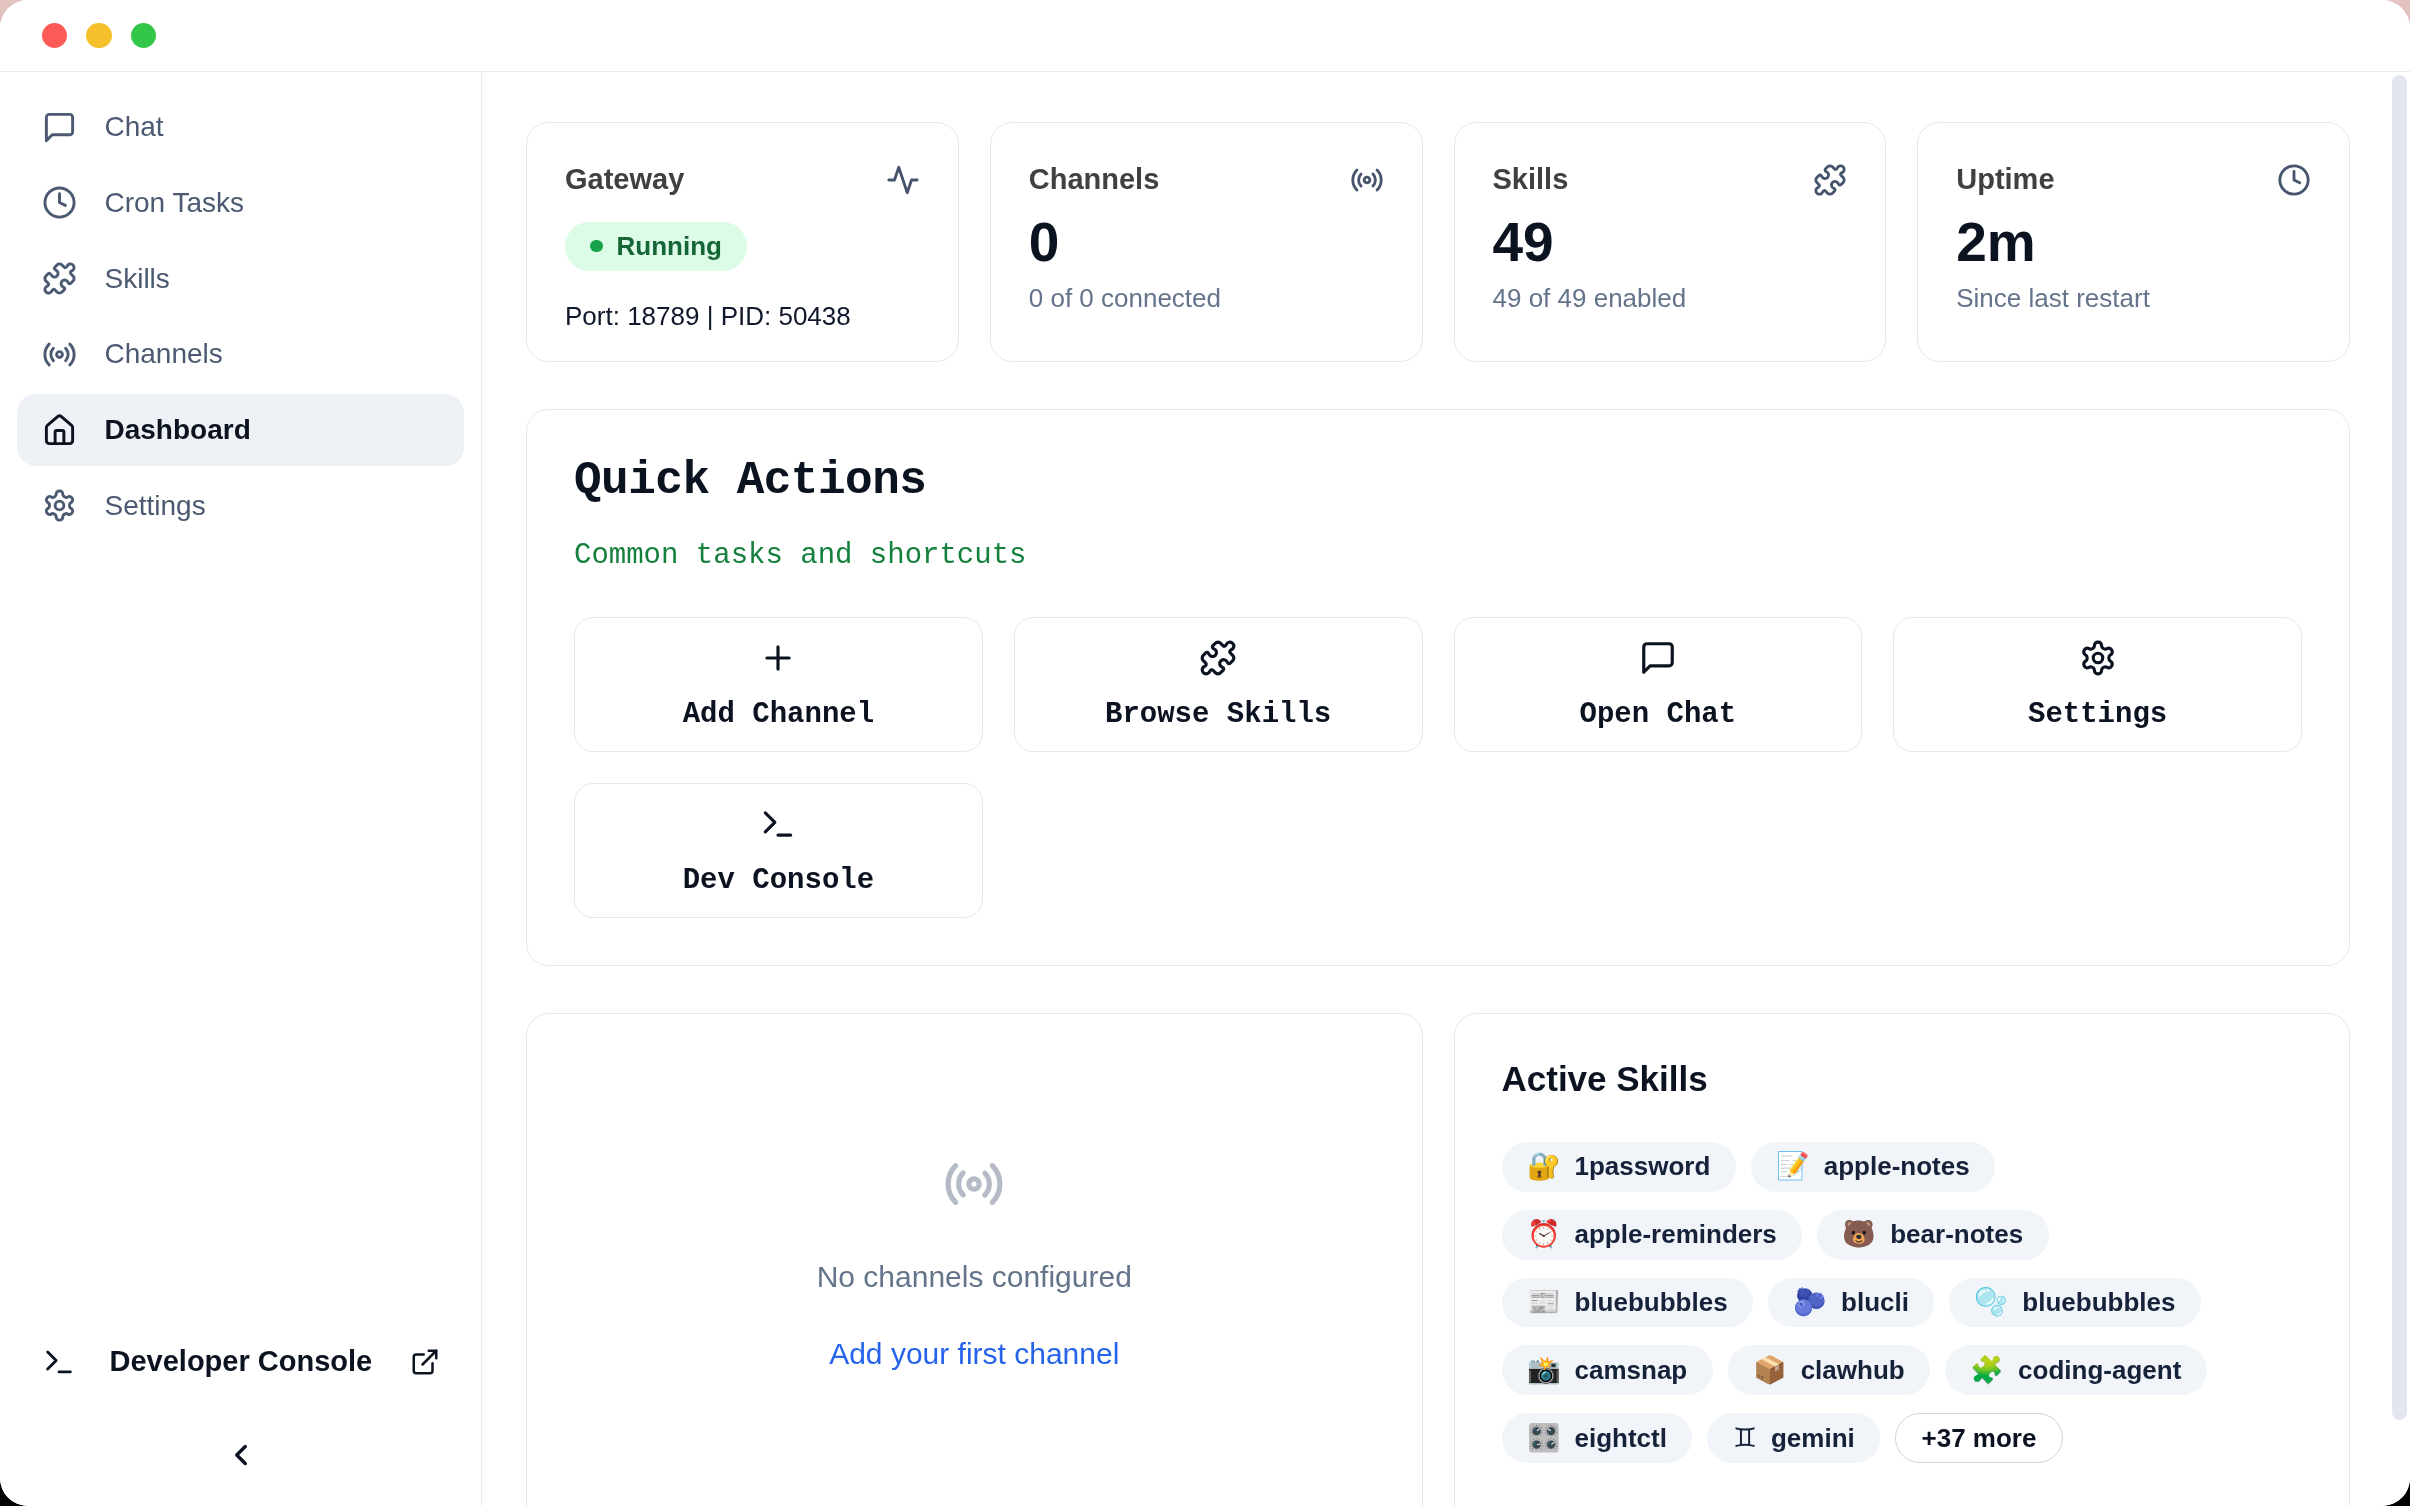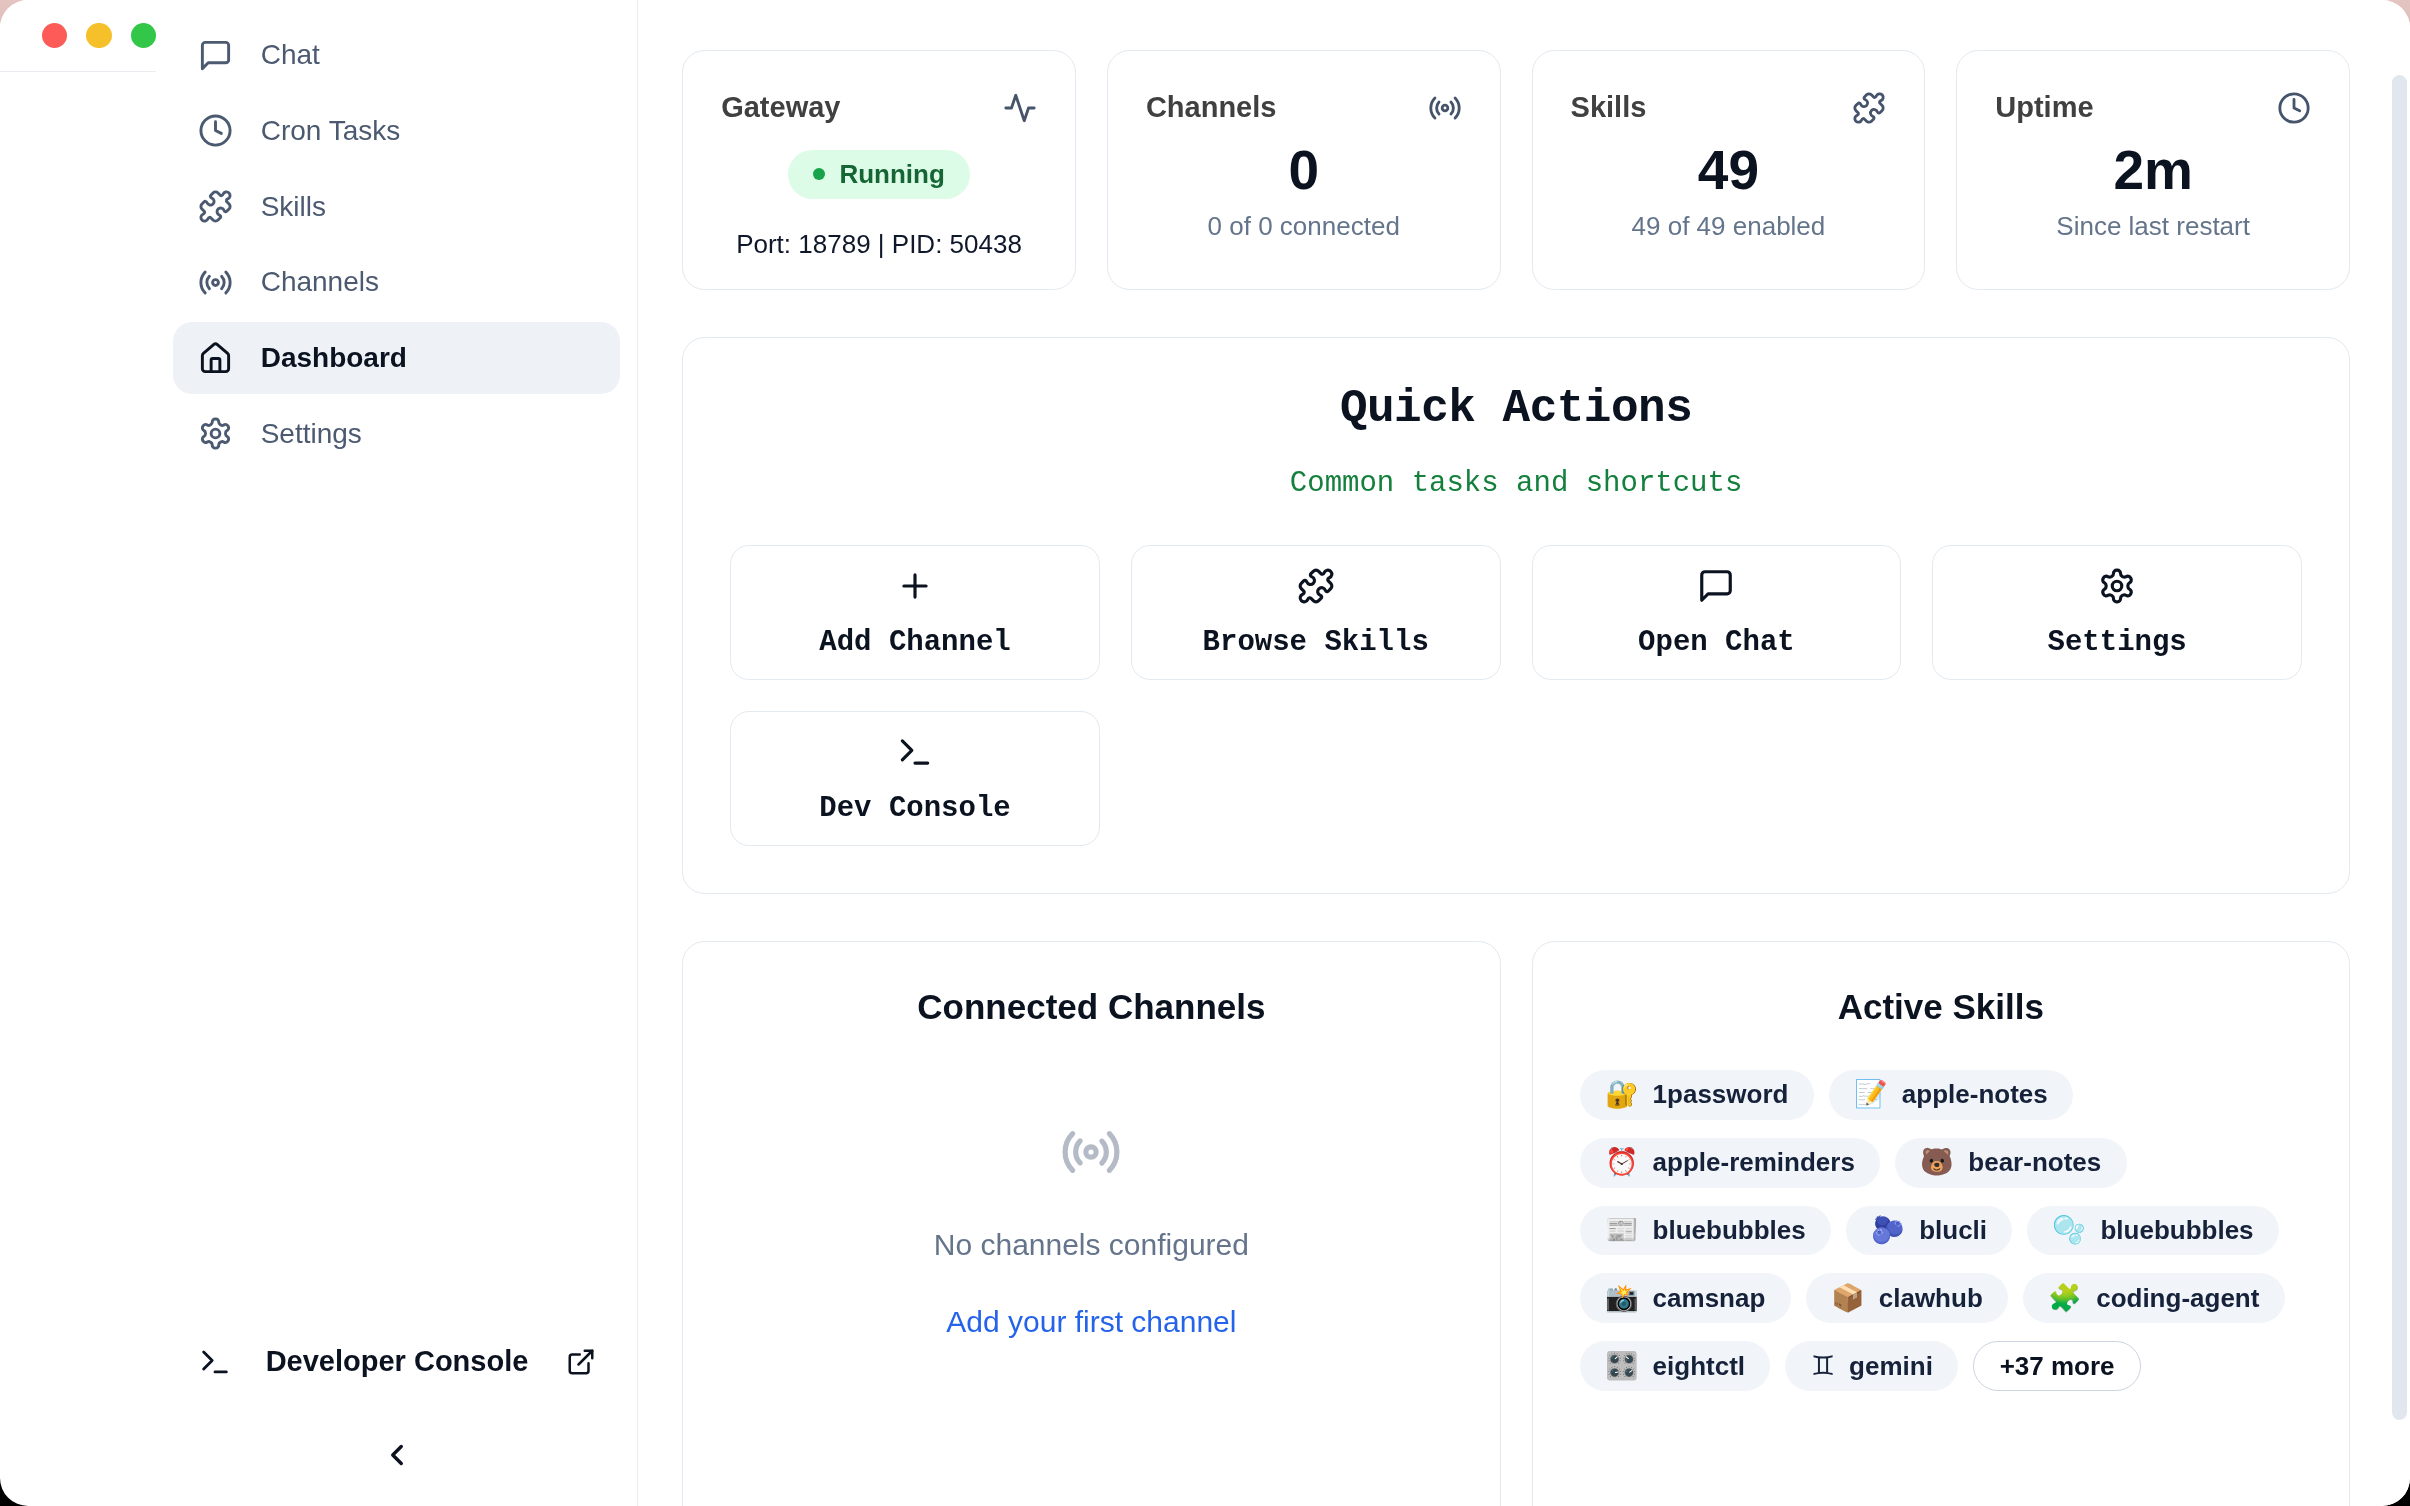--- a/index.html
+++ b/index.html
@@ -4,21 +4,21 @@
 <style>
   * { margin:0; padding:0; box-sizing:border-box; }
   html,body { width:2411px; height:1507px; overflow:hidden; }
   body {
     font-family:"Liberation Sans","DejaVu Sans",sans-serif;
     background:linear-gradient(180deg,#e3c4c0 0%,#8a5a57 40%,#241112 75%,#000 100%);
     color:#0b1220;
   }
   .window {
     position:absolute; inset:0; background:#fff; border-radius:28px;
-    overflow:hidden; display:flex; flex-direction:row;text-align:center;
+    overflow:hidden; display:flex; flex-direction:column;
   }
   
   .titlebar { height:72px; flex:0 0 auto; display:flex; align-items:center;
     padding-left:42px; gap:19px; border-bottom:1.9px solid #e9edf2; background:#fff; }
   .light { width:25.4px; height:25.4px; border-radius:50%; }
   .light.red { background:#fc5b57; }
   .light.yellow { background:#f6c02a; }
   .light.green { background:#32c748; }
   
   .app-body { flex:1; display:flex; min-height:0; }
@@ -298,21 +298,20 @@
                   <line x1="12" y1="19" x2="20" y2="19"></line>
                 </svg>
             </span>
             <span>Dev Console</span>
           </div>
         </div>
       </div>
 
       <div class="bottom-row">
         <div class="panel">
-          <div class="panel-title">Connected Channels</div>
           <div class="empty">
             <span class="icon">
               <svg viewBox="0 0 24 24" fill="none" stroke="currentColor" stroke-width="2" stroke-linecap="round" stroke-linejoin="round">
                   <path d="M4.9 19.1C1 15.2 1 8.8 4.9 4.9"></path>
                   <path d="M7.8 16.2c-2.3-2.3-2.3-6.1 0-8.5"></path>
                   <circle cx="12" cy="12" r="2"></circle>
                   <path d="M16.2 7.8c2.3 2.3 2.3 6.1 0 8.5"></path>
                   <path d="M19.1 4.9C23 8.8 23 15.2 19.1 19.1"></path>
                 </svg>
             </span>

